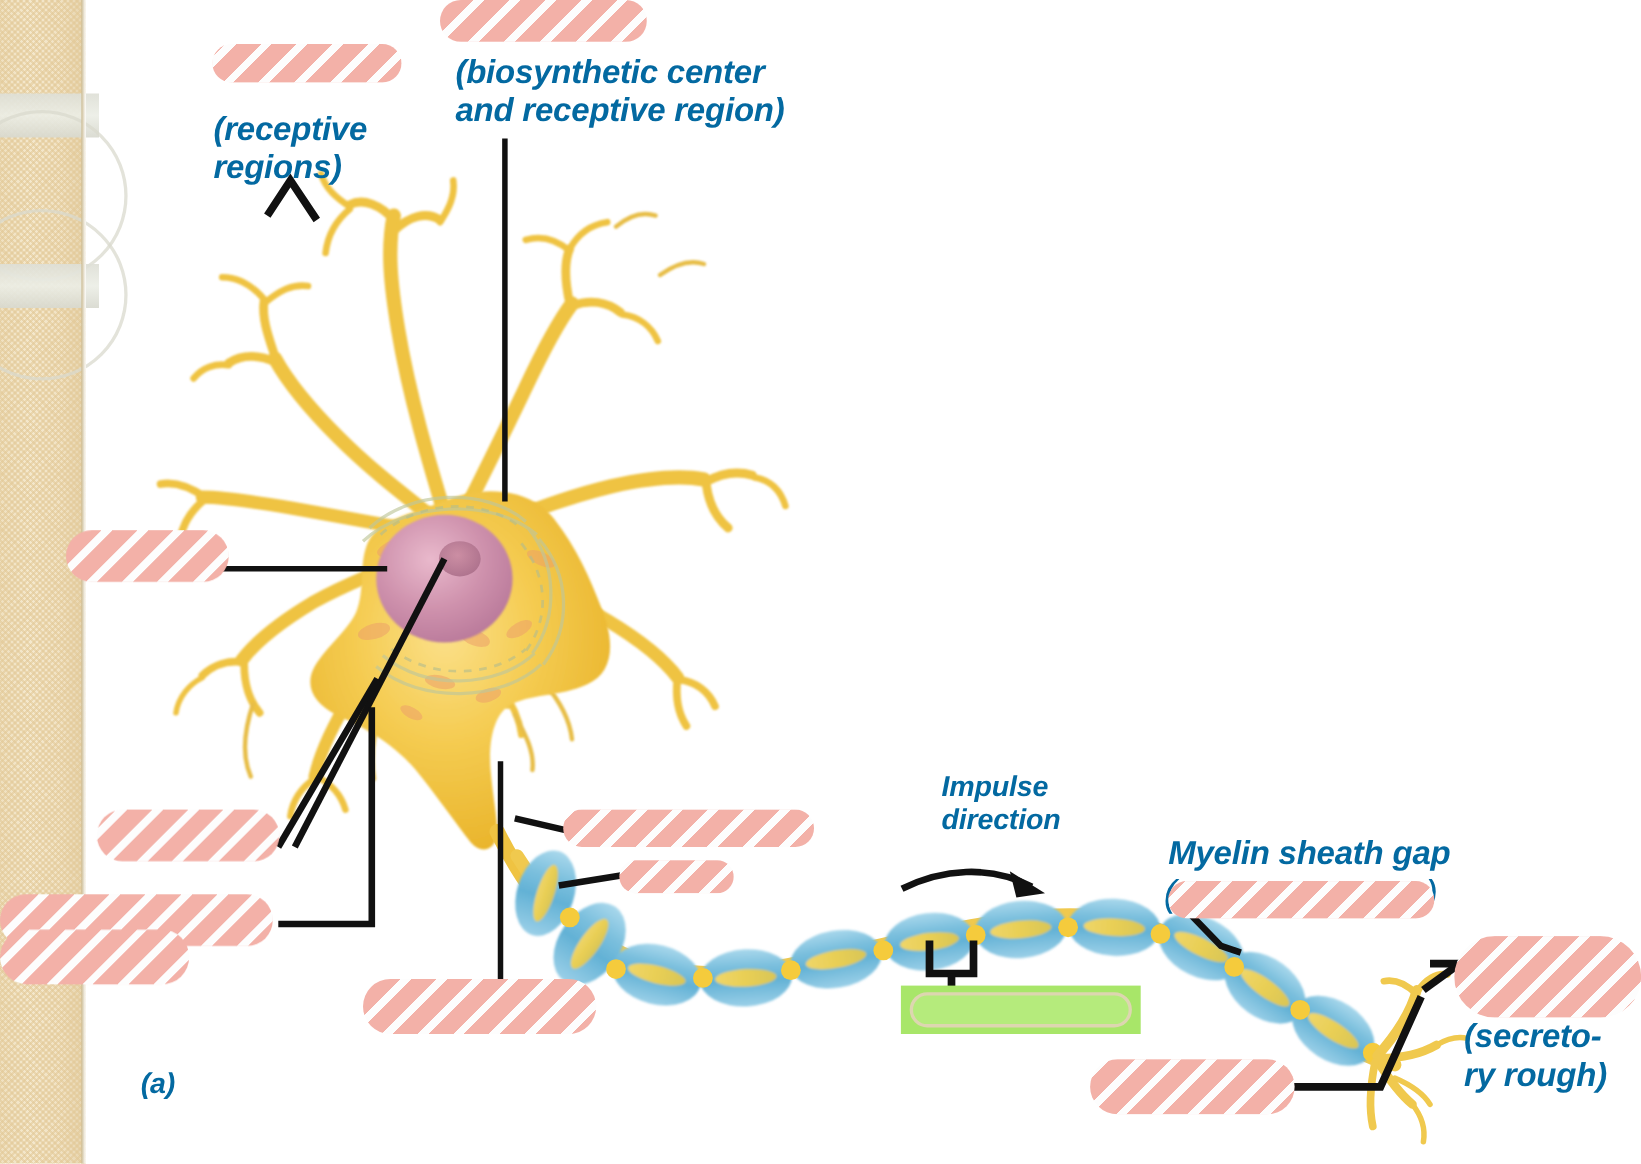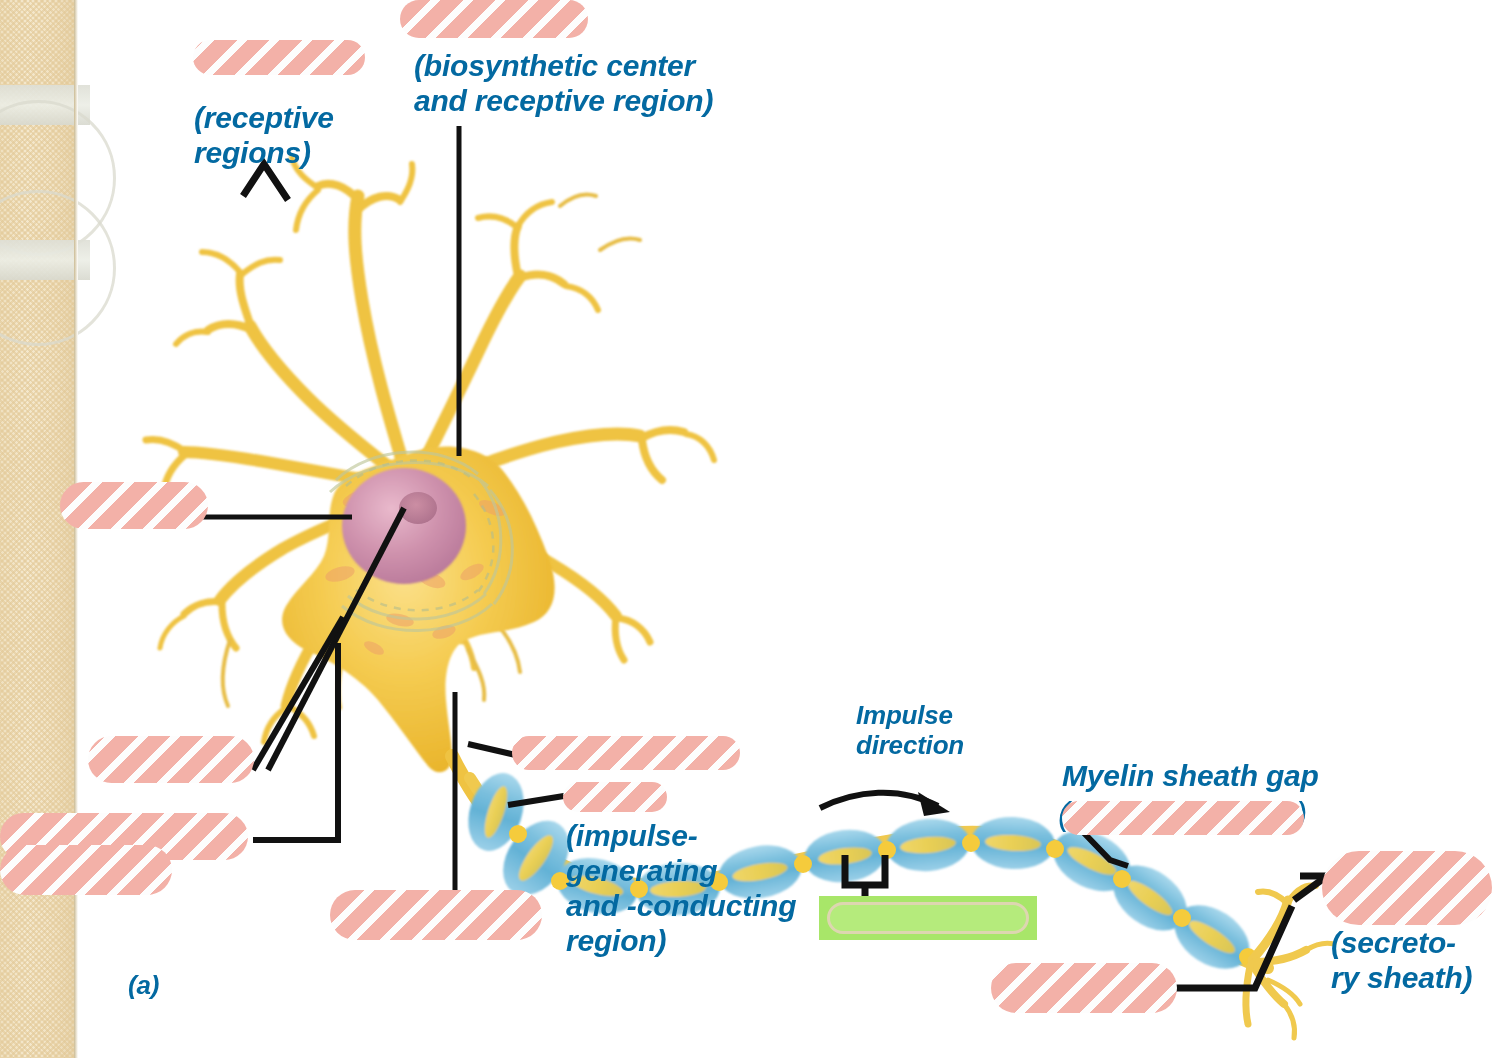--- a/index.html
+++ b/index.html
@@ -334,32 +334,28 @@
     <polygon points="950,812 918,792 924,816" fill="#111"></polygon>
   </svg>
 
   <div class="lbl" style="left:194px; top:84px; font-size:30px;margin-top:16px;">(receptive
 regions)</div>
 
   <div class="lbl" style="left:414px; top:48px; font-size:30px;">(biosynthetic center
 and receptive region)</div>
 
 
-  <div class="lbl" style="left:566px; top:818px; font-size:30px;">(impulse-
-generating
-and -conducting
-region)</div>
 
   <div class="lbl" style="left:815px; top:700px; font-size:26px;margin-left:41px;">Impulse
 direction</div>
 
   <div class="lbl" style="left:1062px; top:758px; font-size:30px;text-align:center;">Myelin sheath gap</div>
 
   <div class="lbl" style="left:1331px; top:925px; font-size:30px;">(secreto-
-ry sheath)</div>
+ry rough)</div>
 
   <div class="lbl" style="left:128px; top:970px; font-size:26px;">(a)</div>
 
   <div class="lbl" style="left:1058px; top:794px; font-size:34px; font-weight:normal;">(</div>
   <div class="lbl" style="left:1296px; top:794px; font-size:34px; font-weight:normal;">)</div>
 
   <div id="redaction-layer">
       <div class="redact" style="left: 193px; top: 40px; width: 172px; height: 35px;"></div>
       <div class="redact" style="left: 400px; top: 0px; width: 188px; height: 38px;"></div>
       <div class="redact" style="left: 60px; top: 482px; width: 148px; height: 47px;"></div>

